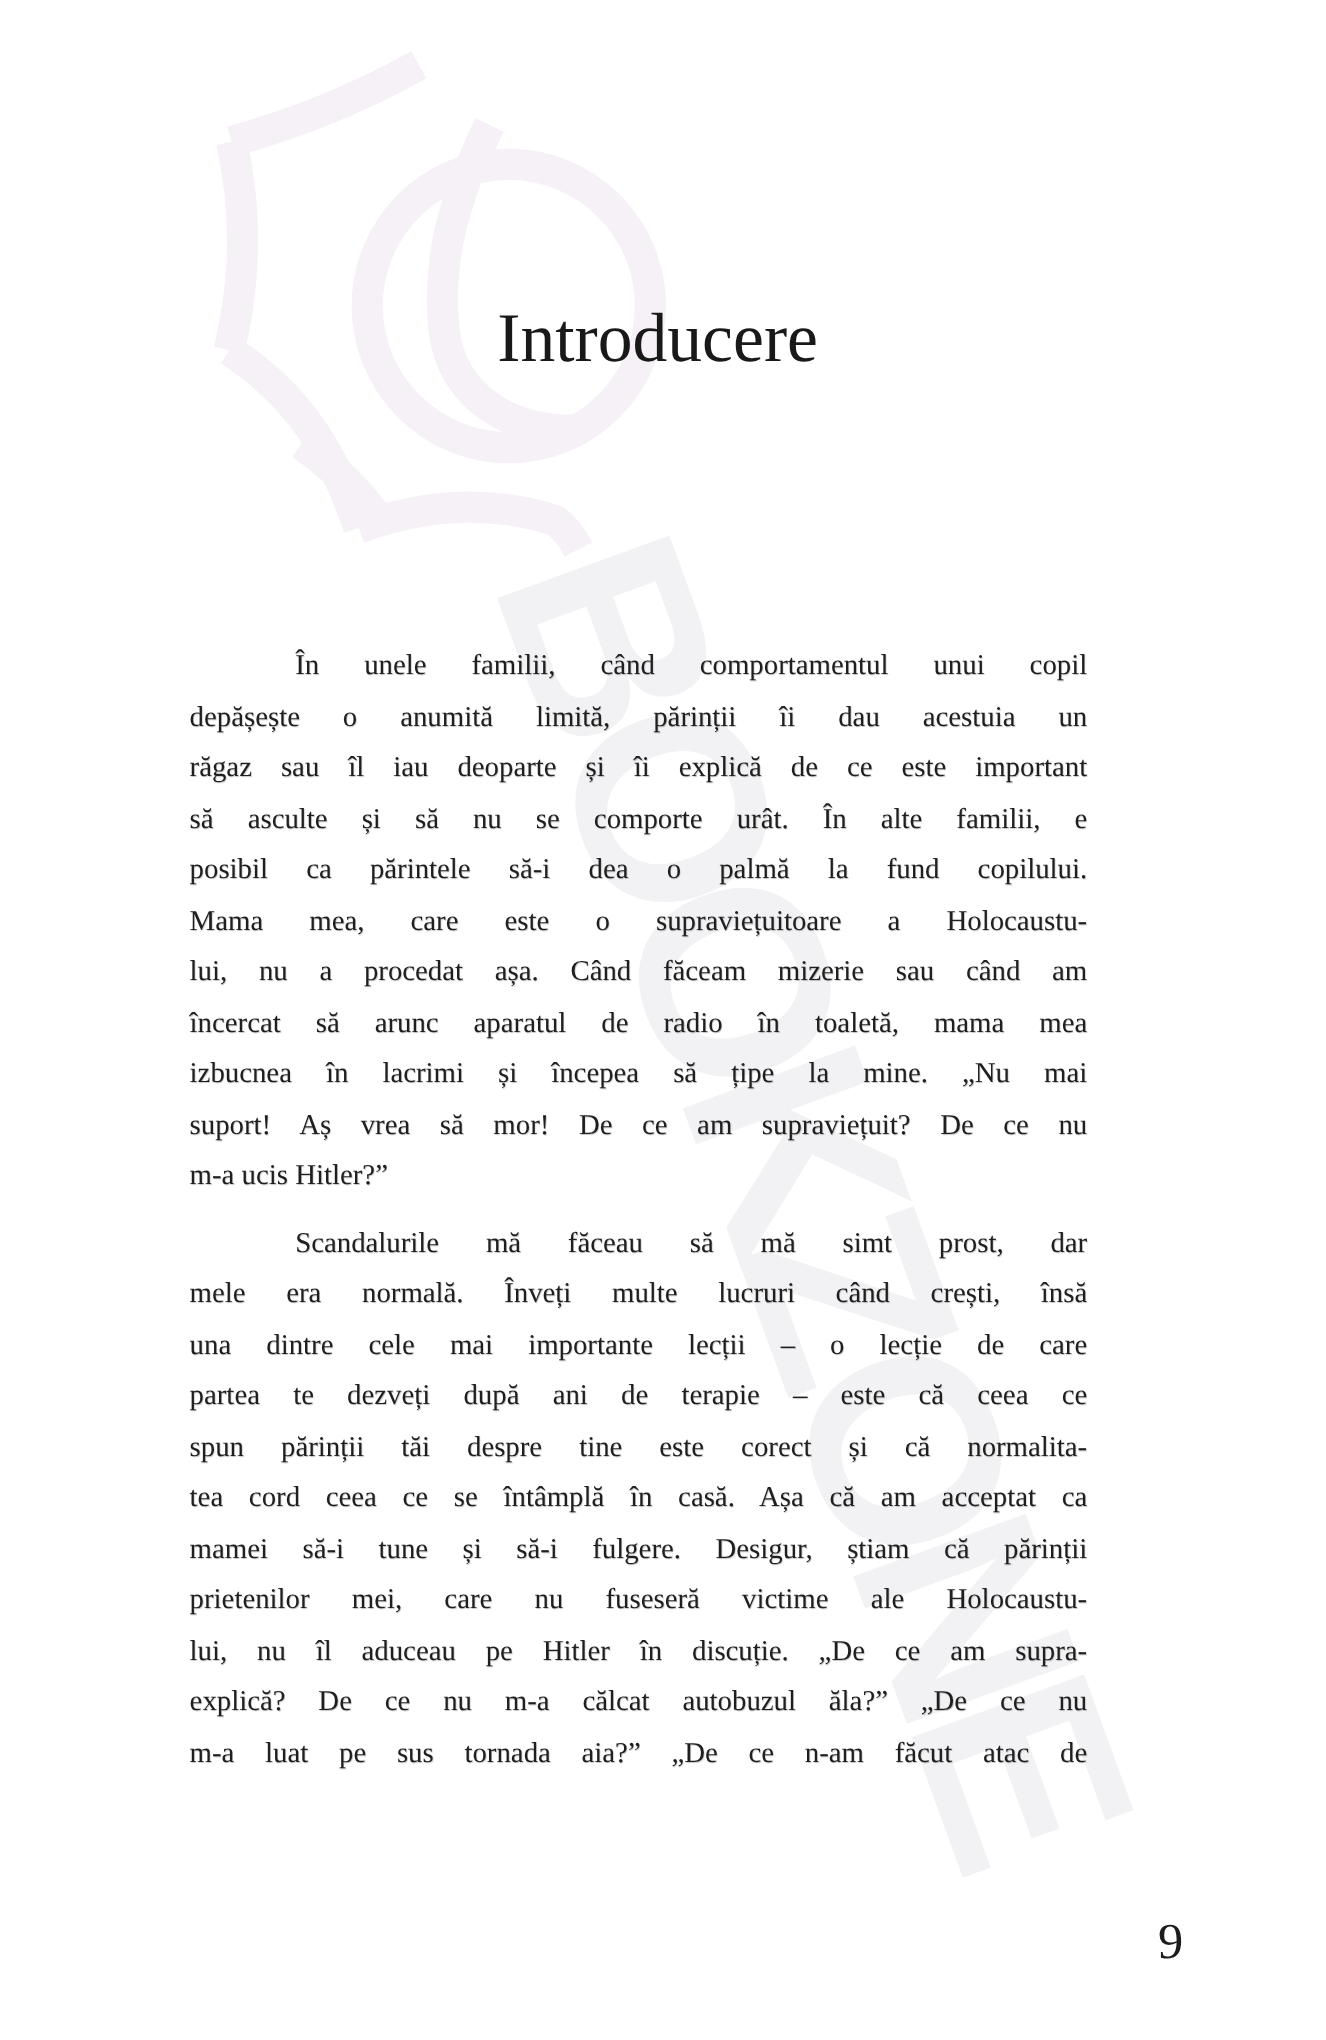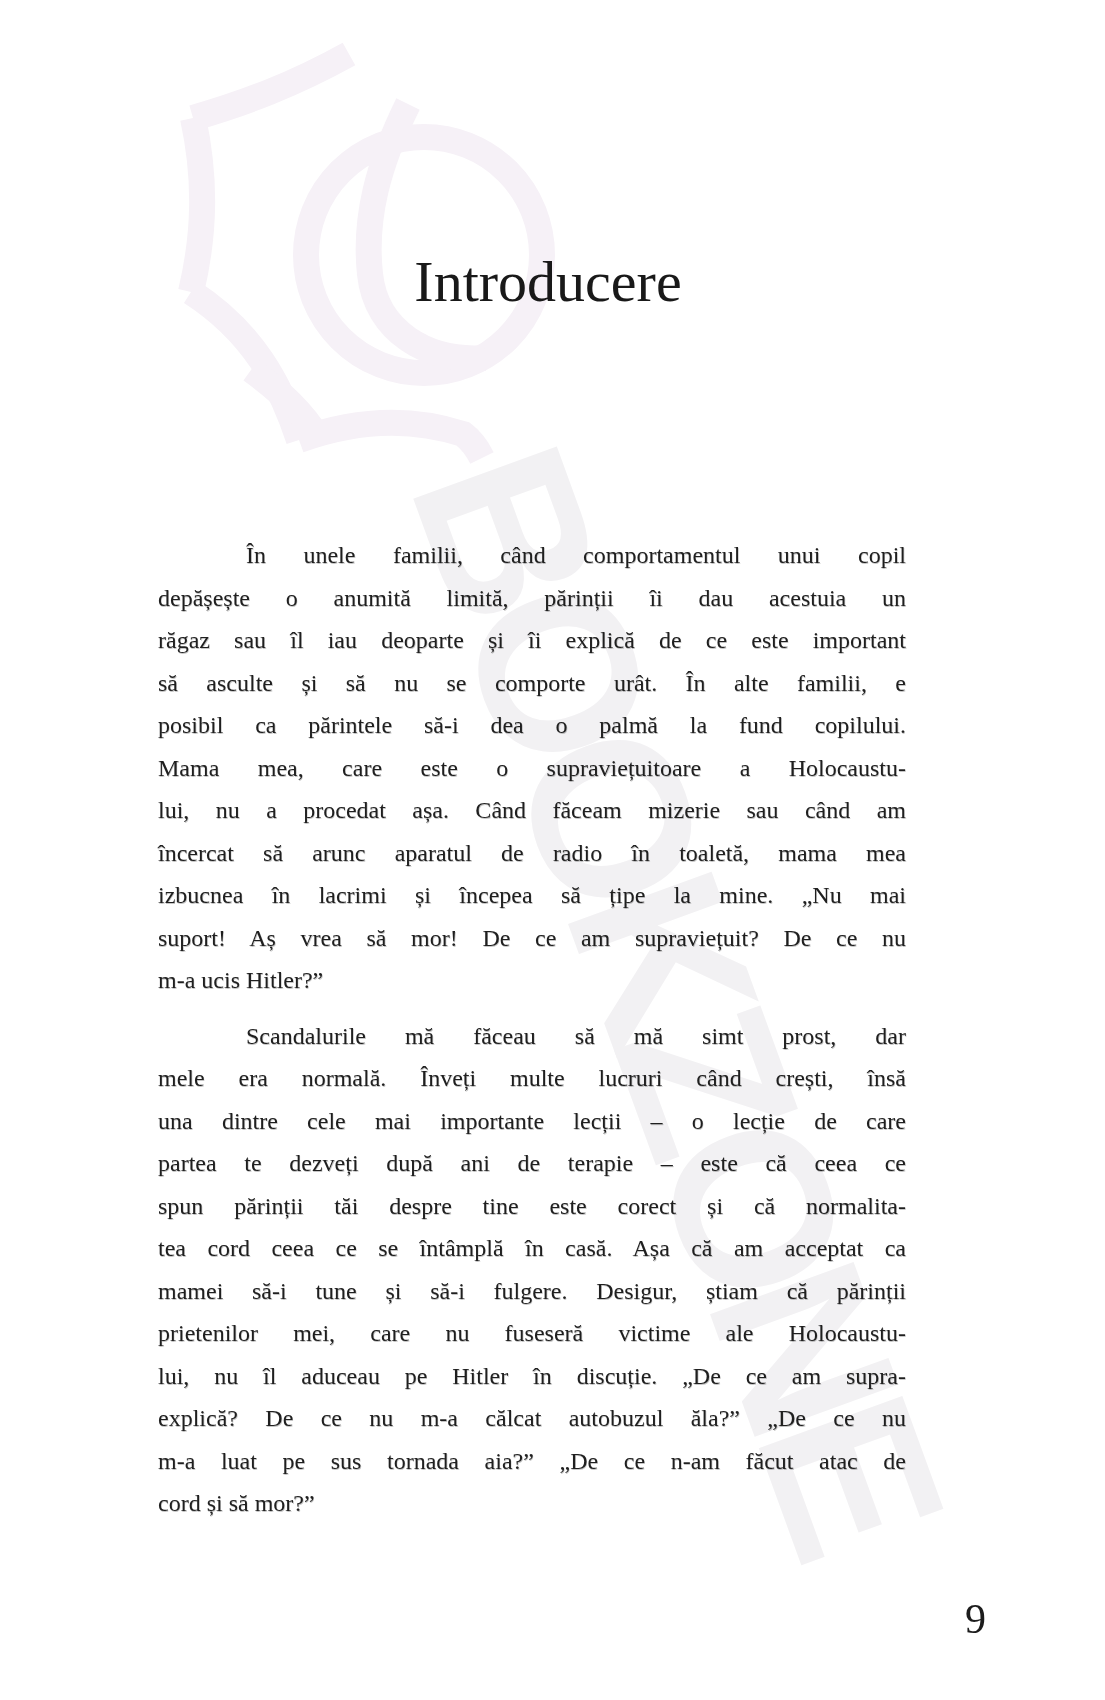--- a/index.html
+++ b/index.html
@@ -112,19 +112,18 @@
         <div class="line">mele era normală. Înveți multe lucruri când crești, însă</div>
         <div class="line">una dintre cele mai importante lecții – o lecție de care</div>
         <div class="line">partea te dezveți după ani de terapie – este că ceea ce</div>
         <div class="line">spun părinții tăi despre tine este corect și că normalita-</div>
         <div class="line">tea cord ceea ce se întâmplă în casă. Așa că am acceptat ca</div>
         <div class="line">mamei să-i tune și să-i fulgere. Desigur, știam că părinții</div>
         <div class="line">prietenilor mei, care nu fuseseră victime ale Holocaustu-</div>
         <div class="line">lui, nu îl aduceau pe Hitler în discuție. „De ce am supra-</div>
         <div class="line">explică? De ce nu m-a călcat autobuzul ăla?” „De ce nu</div>
         <div class="line">m-a luat pe sus tornada aia?” „De ce n-am făcut atac de</div>
-        <div class="line last">cord și să mor?”</div>
       </div>
     </div>
 
   <div class="folio">9</div>
 
 </div>
 
 </body></html>

